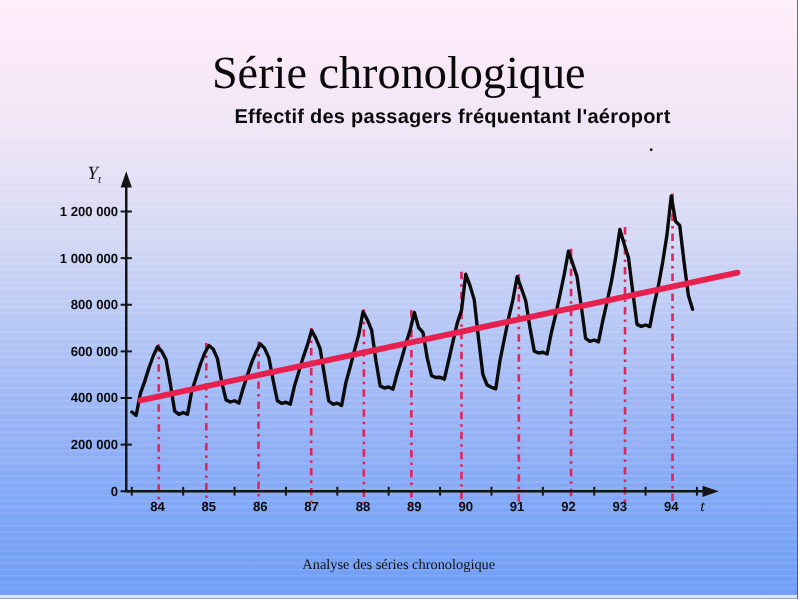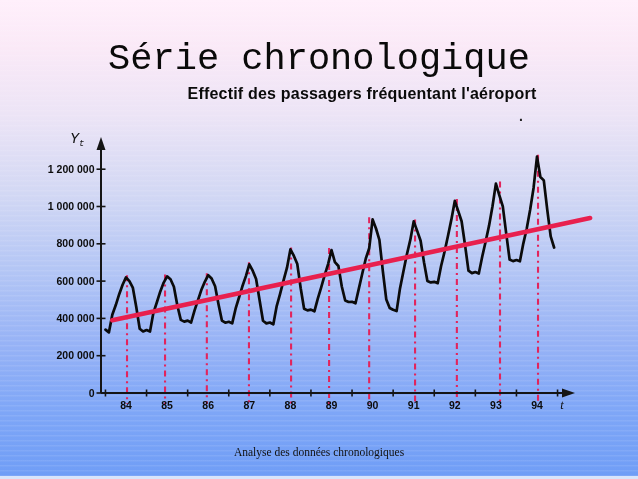--- a/index.html
+++ b/index.html
@@ -19,39 +19,39 @@
       rgba(255,255,255,0.09) 0px, rgba(255,255,255,0.09) 1px,
       rgba(255,255,255,0) 2px, rgba(255,255,255,0) 5px);
   }
   .bottom-edge{
     position:absolute;left:0;right:0;bottom:0;height:3px;z-index:4;
     background:#d9e5fb;
   }
   .title{
     position:absolute;top:38px;left:0;width:100%;z-index:3;
     text-align:center;
-    font-family:Liberation Mono, monospace;
+    font-family:Liberation Serif, serif;
     font-size:37px;line-height:42px;color:#0a0a0a;
     letter-spacing:0px;
   }
   .subtitle{
     position:absolute;top:86px;left:0;width:100%;z-index:3;
     text-align:center;
     font-family:"Liberation Sans",sans-serif;
     font-weight:700;font-size:16px;line-height:16.5px;color:#0a0a0a;
     letter-spacing:0.2px;
     padding-left:43px;
   }
   .stray-mark{
     position:absolute;left:519px;top:108px;z-index:3;
     font-weight:700;font-size:14px;color:#222;
   }
   .yaxis-title{
     position:absolute;left:70px;top:131px;z-index:3;
-    font-family:Liberation Mono, monospace;font-style:italic;
+    font-family:Liberation Serif, serif;font-style:italic;
     font-size:15px;color:#111;
   }
   .yaxis-title .sub{font-size:9px;vertical-align:-3px;}
   .chart-svg{position:absolute;left:0;top:0;z-index:2;}
   .chart-svg text{fill:#0c0c0c;}
   .tick-label{
     font-family:"Liberation Sans",sans-serif;
     font-size:10.5px;font-weight:700;
   }
   .axis-letter{
@@ -132,16 +132,16 @@
       <text x="372.6" y="409" text-anchor="middle" class="tick-label">90</text>
       <text x="413.7" y="409" text-anchor="middle" class="tick-label">91</text>
       <text x="454.79999999999995" y="409" text-anchor="middle" class="tick-label">92</text>
       <text x="495.9" y="409" text-anchor="middle" class="tick-label">93</text>
       <text x="537" y="409" text-anchor="middle" class="tick-label">94</text>
       <text x="562" y="409" text-anchor="middle" class="axis-letter">t</text>
       <path d="M105.5 329.6 L108.9 332.4 L112.3 314.7 L115.7 305.3 L119.2 294.2 L122.6 284.8 L126.0 277.4 L129.4 281.1 L132.8 287.6 L136.3 307.2 L139.7 328.7 L143.1 331.5 L146.6 330.0 L150.0 331.5 L153.4 312.8 L156.8 302.5 L160.3 291.4 L163.7 282.6 L167.1 276.4 L170.5 279.2 L173.9 286.7 L177.4 305.7 L180.8 319.9 L184.2 321.6 L187.7 320.6 L191.1 322.5 L194.5 310.6 L197.9 300.3 L201.3 290.1 L204.8 281.8 L208.2 275.1 L211.6 278.5 L215.1 286.3 L218.5 304.2 L221.9 320.6 L225.3 322.7 L228.8 321.8 L232.2 323.4 L235.6 308.7 L239.0 297.5 L242.4 286.3 L245.9 276.1 L249.3 264.3 L252.7 270.7 L256.1 279.0 L259.6 300.3 L263.0 320.8 L266.4 323.4 L269.9 322.5 L273.3 324.4 L276.7 306.1 L280.1 293.8 L283.5 280.7 L287.0 267.7 L290.4 249.4 L293.8 255.7 L297.3 264.1 L300.7 288.2 L304.1 308.7 L307.5 310.4 L310.9 309.6 L314.4 311.3 L317.8 298.6 L321.2 287.4 L324.6 275.3 L328.1 264.1 L331.5 250.0 L334.9 262.1 L338.4 266.0 L341.8 286.5 L345.2 300.5 L348.6 302.0 L352.0 301.8 L355.5 303.3 L358.9 288.4 L362.3 273.5 L365.8 258.5 L369.2 248.3 L372.6 219.4 L376.0 228.5 L379.4 239.9 L382.9 271.6 L386.3 299.6 L389.7 308.0 L393.1 309.8 L396.6 311.1 L400.0 288.4 L403.4 271.6 L406.8 254.8 L410.3 239.9 L413.7 221.4 L417.1 230.6 L420.6 240.8 L424.0 262.3 L427.4 280.9 L430.8 282.4 L434.3 281.8 L437.7 283.2 L441.1 266.0 L444.5 252.0 L447.9 236.2 L451.4 219.4 L454.8 200.9 L458.2 211.0 L461.6 221.2 L465.1 245.5 L468.5 270.7 L471.9 273.1 L475.3 272.0 L478.8 273.5 L482.2 256.7 L485.6 241.7 L489.0 225.9 L492.5 206.3 L495.9 183.6 L499.3 195.1 L502.8 206.3 L506.2 233.4 L509.6 259.5 L513.0 261.1 L516.5 260.0 L519.9 261.3 L523.3 243.6 L526.7 228.7 L530.1 210.0 L533.6 187.7 L537.0 156.7 L540.4 177.0 L543.8 180.4 L547.3 210.2 L550.7 236.3 L554.1 247.5" fill="none" stroke="#0b0b0b" stroke-width="2.7" stroke-linejoin="round" stroke-linecap="round"></path>
       <line x1="112.3" y1="320.265" x2="590.0875" y2="218.063" stroke="#e8204e" stroke-width="4.6" stroke-linecap="round"></line>
     </svg>
 
-  <div class="footer">Analyse des données chronologiques</div>
+  <div class="footer">Analyse des séries chronologique</div>
 
   <div class="bottom-edge"></div>
 </div>
 
 </body></html>

